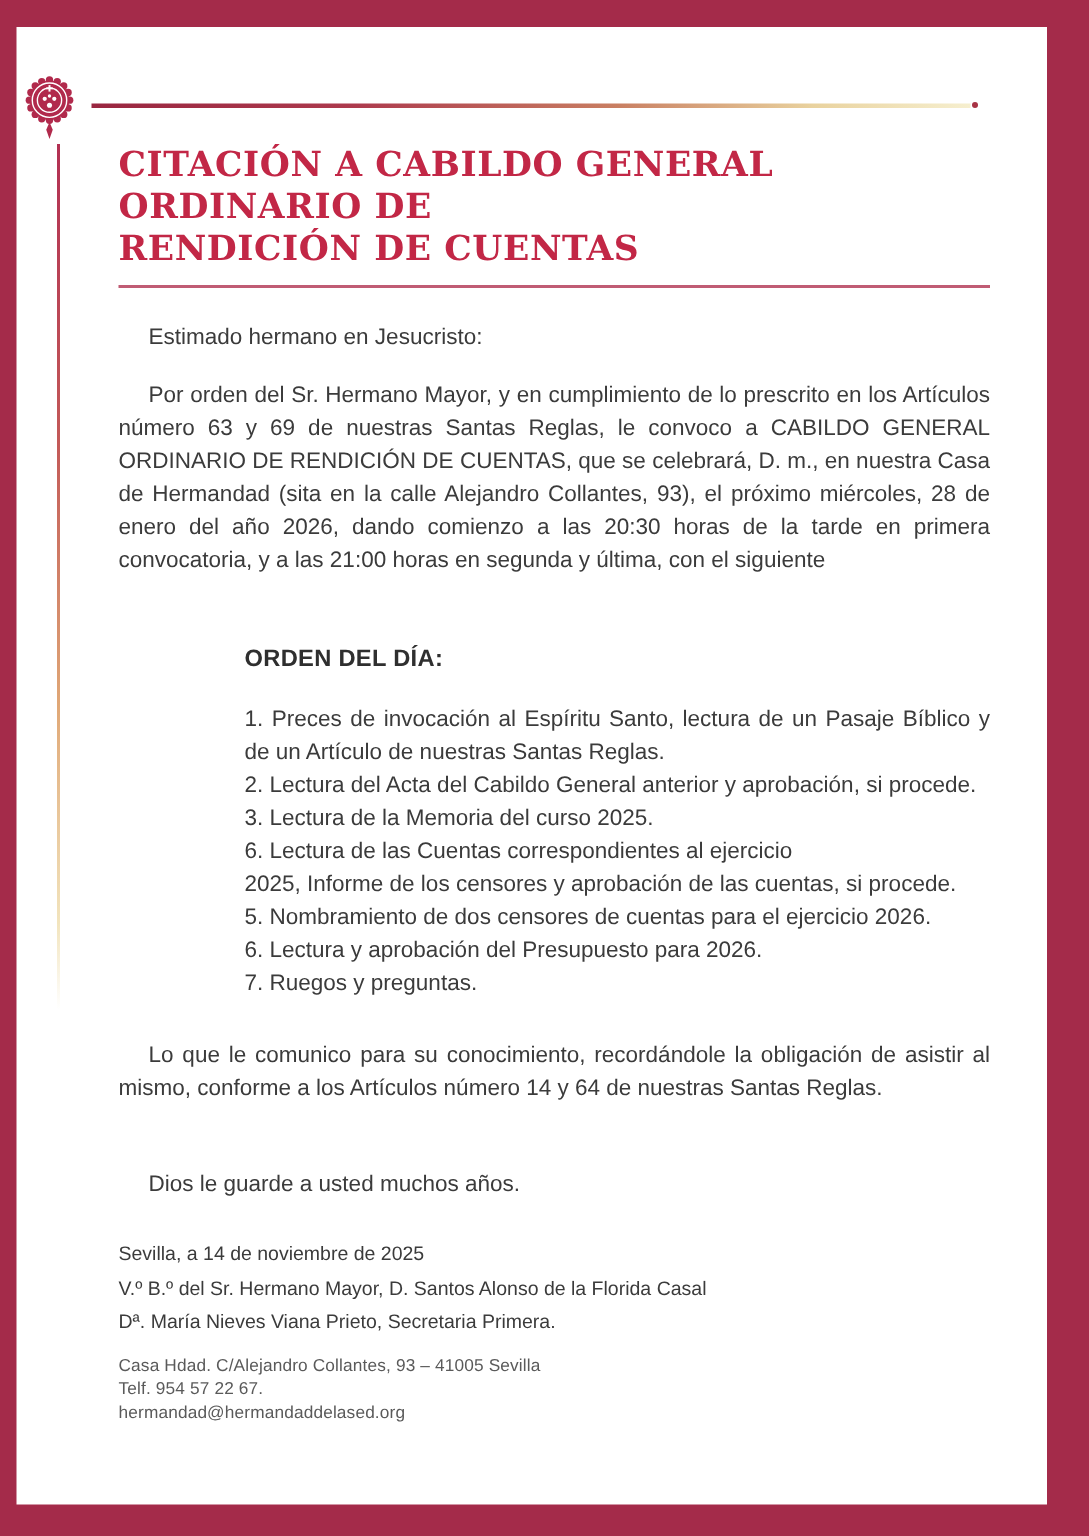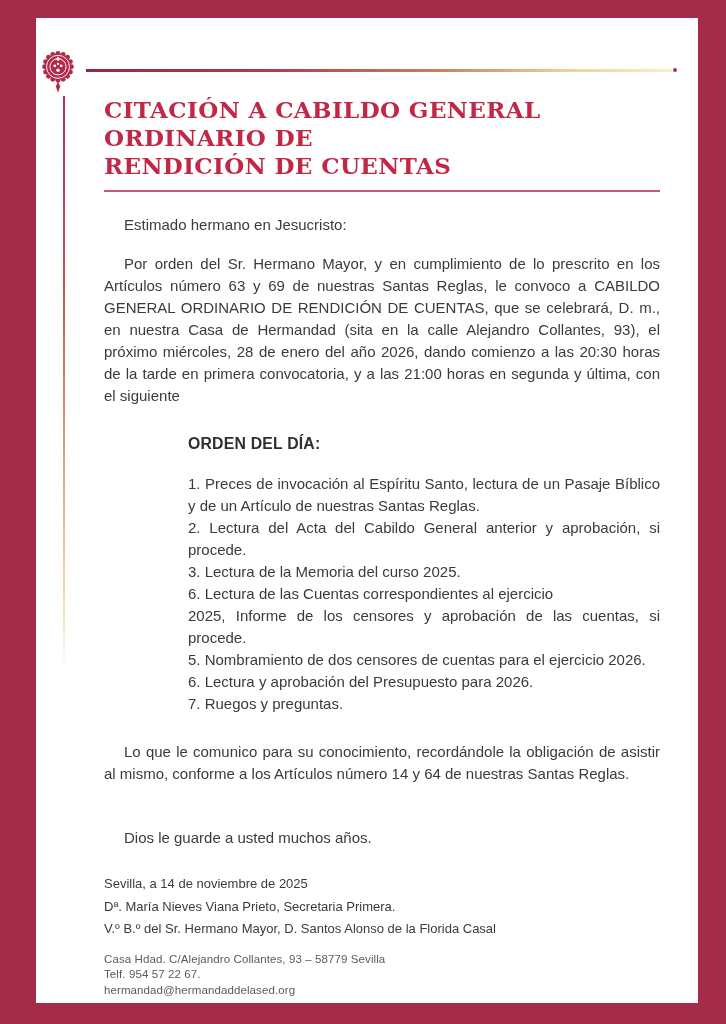--- a/index.html
+++ b/index.html
@@ -2,21 +2,21 @@
 <html><head>
 <meta charset="utf-8">
 <style>
   * { margin: 0; padding: 0; box-sizing: border-box; }
   html, body { width: 726px; }
   body { font-family: "Liberation Sans", sans-serif; background: #a42b4a; }
 
   .frame {
     width: 726px; height: 1024px;
     background: #a42b4a;
-    padding: 18px 28px 21px 36px;
+    padding: 18px 28px 21px 11px;
   }
   .page {
     position: relative;
     width: 100%; height: 100%;
     background: #ffffff;
     overflow: hidden;
   }
 
   .crest { position: absolute; left: 5px; top: 30px; }
 
@@ -50,21 +50,21 @@
 
   p.body-line { font-size: 15px; line-height: 22px; color: #3b3b3b; }
   .justify { text-align: justify; }
   .indent { text-indent: 20px; }
 
   .salutation { margin-top: 22px; }
   .paragraph1 { margin-top: 17px; }
 
   .agenda { margin-left: 84px; }
   .agenda-title {
-    margin-top: 26px; margin-bottom: 18px;
+    margin-top: 44px; margin-bottom: 18px;
     font-size: 15.8px; line-height: 22px;
     font-weight: bold; color: #2f2f2f;
     letter-spacing: 0.2px;
   }
   .agenda-item { white-space: pre-wrap; }
 
   .closing { margin-top: 26px; }
   .farewell { margin-top: 42px; }
 
   .signature { margin-top: 24px; }
@@ -139,26 +139,26 @@
         <p class="body-line justify agenda-item">6. Lectura y aprobación del Presupuesto para 2026.</p>
         <p class="body-line justify agenda-item">7. Ruegos y preguntas.</p>
       </div>
 
       <p class="body-line justify indent closing">Lo que le comunico para su conocimiento, recordándole la obligación de asistir al mismo, conforme a los Artículos número 14 y 64 de nuestras Santas Reglas.</p>
 
       <p class="body-line indent farewell">Dios le guarde a usted muchos años.</p>
 
       <div class="signature">
         <p>Sevilla, a 14 de noviembre de 2025</p>
+        <p>V.º B.º del Sr. Hermano Mayor, D. Santos Alonso de la Florida Casal</p>
         <p>Dª. María Nieves Viana Prieto, Secretaria Primera.</p>
-        <p>V.º B.º del Sr. Hermano Mayor, D. Santos Alonso de la Florida Casal</p>
       </div>
 
       <div class="footer">
-        <p>Casa Hdad. C/Alejandro Collantes, 93 – 58779 Sevilla</p>
+        <p>Casa Hdad. C/Alejandro Collantes, 93 – 41005 Sevilla</p>
         <p>Telf. 954 57 22 67.</p>
         <p>hermandad@hermandaddelased.org</p>
 
       </div>
 
     </div>
   </div>
 </div>
 
 </body></html>

